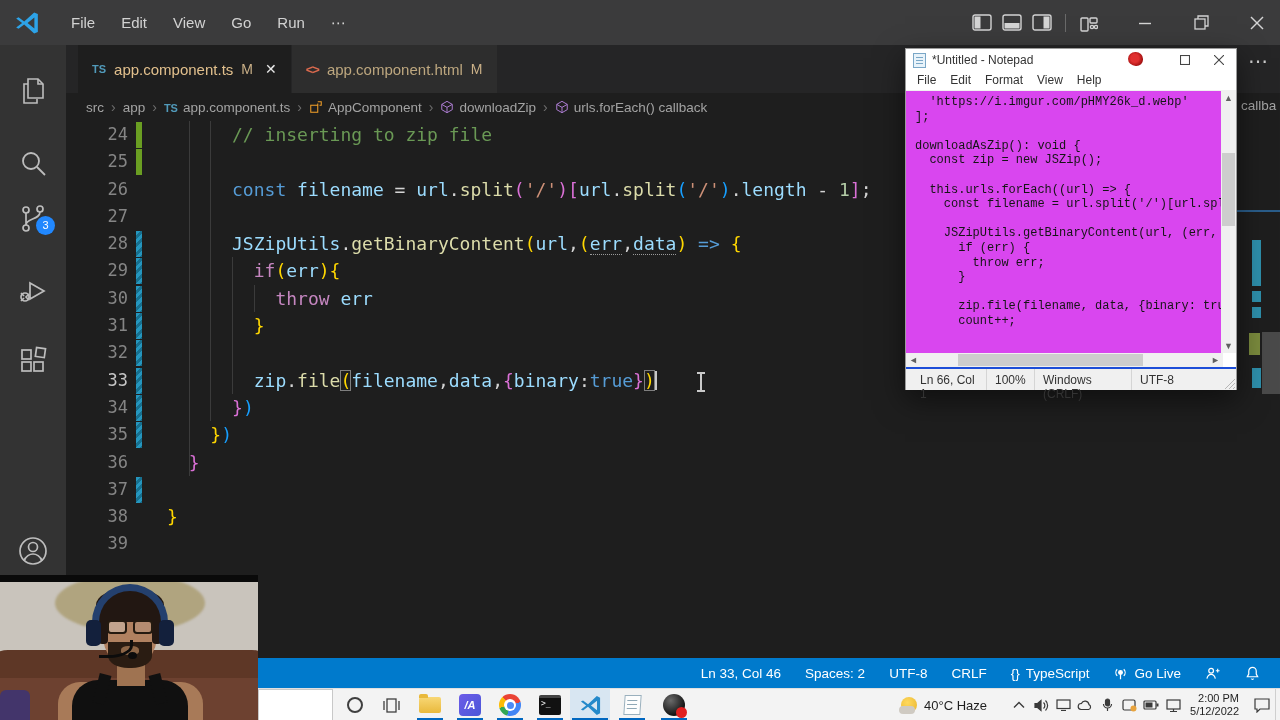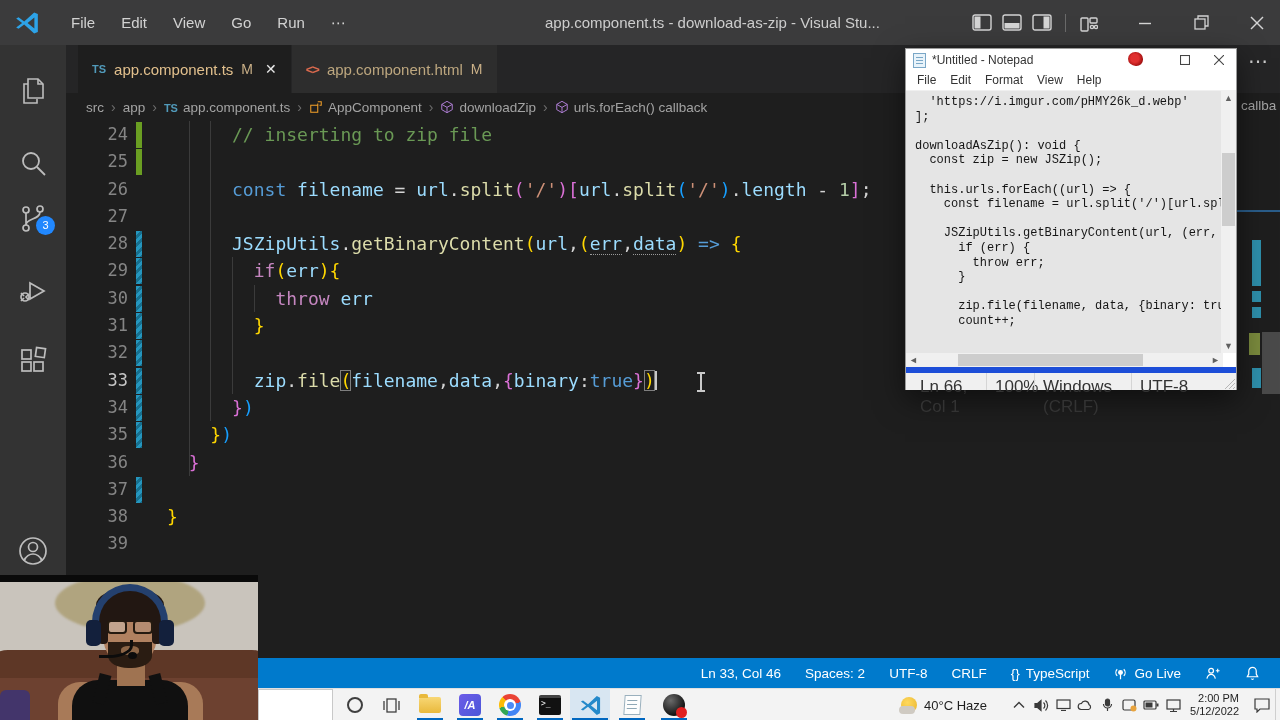--- a/index.html
+++ b/index.html
@@ -86,30 +86,30 @@
   .np-fileico::before { content:""; position:absolute; left:2px; top:3px; width:7px; height:1px;
                         background:#7aa7c7; box-shadow:0 3px 0 #7aa7c7, 0 6px 0 #7aa7c7; }
   .np-btn { position:absolute; top:0; width:34px; height:22px; display:flex; align-items:center;
             justify-content:center; color:#444; font-size:12px; }
   .np-max { right:34px; } .np-close { right:0; }
   .rose { position:absolute; left:222px; top:3px; width:15px; height:14px; border-radius:50% 50% 46% 54%;
           background:radial-gradient(circle at 45% 45%, #e03030 0 35%, #a51212 70%, #7c0b0b 100%); }
   .np-menubar { height:20px; display:flex; gap:0; padding-left:4px; border-bottom:1px solid #f0f0f0; }
   .np-menu { font-size:12px; color:#333; padding:2px 7px; }
   .np-content { position:absolute; left:0; top:42px; width:317px; height:262px; overflow:hidden;
-                background:#e5e5e5; padding:4px 0 0 9px; }
+                background:#d946ef; padding:4px 0 0 9px; }
   .nline { font-family:"Liberation Mono", monospace; font-size:12px; line-height:14.6px;
            color:#151515; white-space:pre; }
   .np-vscroll { position:absolute; right:0; top:42px; width:15px; height:262px; background:#f0f0f0; }
   .np-hscroll { position:absolute; left:0; top:304px; width:317px; height:14px; background:#f0f0f0; }
   .np-thumb-v { position:absolute; left:1px; top:62px; width:13px; height:73px; background:#cdcdcd; }
   .np-thumb-h { position:absolute; left:52px; top:1px; width:185px; height:12px; background:#cdcdcd; }
   .np-arrow { position:absolute; color:#606060; font-size:9px; width:15px; text-align:center; }
   .np-statusbar { position:absolute; left:0; top:318px; width:330px; height:23px; background:#f0f0f0;
-                  border-top:6px solid #1d4ed8; display:flex; font-size:17px; color:#333; }
+                  border-top:2px solid #1d4ed8; display:flex; font-size:12px; color:#333; }
   .np-cell { border-left:1px solid #d5d5d5; padding:4px 8px 0 8px; height:100%; }
   .np-cell:first-child { border-left:none; padding-left:14px; }
   .np-grip { position:absolute; right:1px; bottom:1px; width:10px; height:10px;
              background:linear-gradient(135deg, transparent 0 50%, #b5b5b5 50% 55%, transparent 55% 70%, #b5b5b5 70% 75%, transparent 75% 90%, #b5b5b5 90% 95%, transparent 95%); }
 
   
   .webcam { position:absolute; left:0; top:575px; width:258px; height:145px; background:#0a0a0a; z-index:80; overflow:hidden; }
   .wc-scene { position:absolute; left:0; top:7px; width:258px; height:138px; background:#c9c4bc; overflow:hidden; }
   .wc-blob { position:absolute; left:55px; top:-8px; width:150px; height:58px; border-radius:50%;
              background:#b0a47f; filter:blur(1px); }
@@ -188,21 +188,20 @@
       <path fill="#2da3e8" d="M18.6 2.2 9.4 10.7 4.2 6.7 2 7.8l5.5 4.2L2 16.2l2.2 1.1 5.2-4 9.2 8.5 3.4-1.6V3.8L18.6 2.2zM18.8 7v10l-6.3-5 6.3-5z"></path>
     </svg>
     <div class="menubar" id="menubar">
         <div class="menu-item">File</div>
         <div class="menu-item">Edit</div>
         <div class="menu-item">View</div>
         <div class="menu-item">Go</div>
         <div class="menu-item">Run</div>
         <div class="menu-item">⋯</div>
       </div>
-    <div class="win-title">app.component.ts - download-as-zip - Visual Stu...</div>
     <div class="win-controls">
       <div class="wc-ico">
         <svg width="20" height="17" viewBox="0 0 20 17">
             <rect x="1" y="1" width="18" height="15" rx="2" fill="none" stroke="#d4d4d4" stroke-width="1.4"></rect>
             <rect x="2.5" y="2.5" width="6" height="12" fill="#d4d4d4"></rect>
           </svg>
       </div>
       <div class="wc-ico">
         <svg width="20" height="17" viewBox="0 0 20 17">
             <rect x="1" y="1" width="18" height="15" rx="2" fill="none" stroke="#d4d4d4" stroke-width="1.4"></rect>

